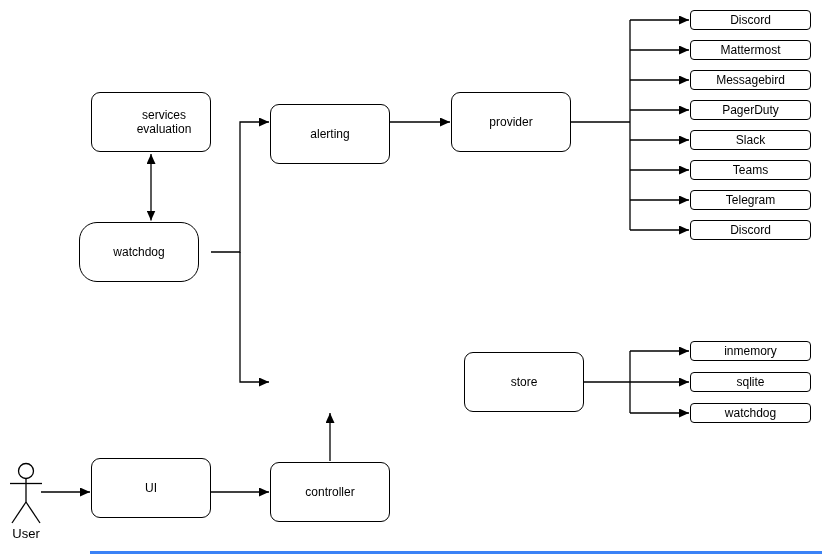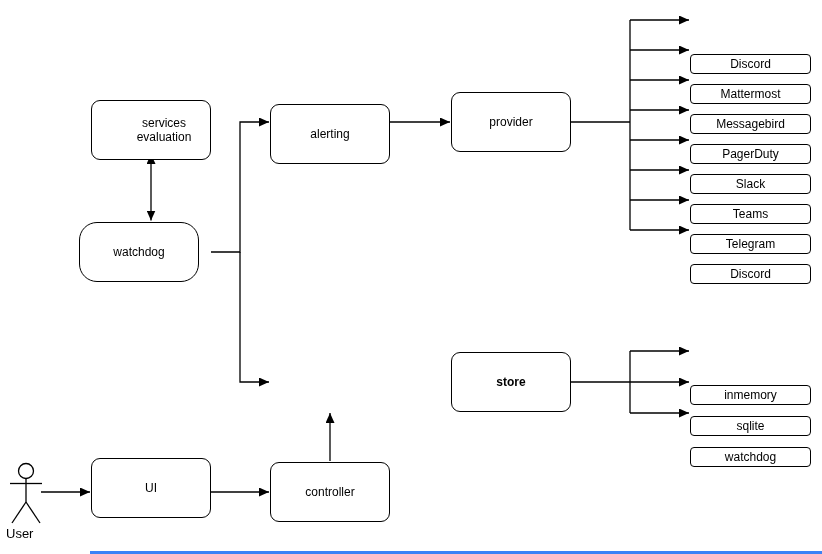--- a/index.html
+++ b/index.html
@@ -44,36 +44,36 @@
     height: 20px;
     background: #ffffff;
     border: 1.3px solid #000000;
     border-radius: 4px;
     display: flex;
     align-items: center;
     justify-content: center;
     font-size: 12px;
     color: #000000;
     text-align: center;
-    margin-top: 44px;
   }
-  #node-services-evaluation { left: 91px;  top: 100px; padding-left: 26px;  }
+  #node-services-evaluation { left: 91px;  top: 92px; padding-left: 26px;  }
   #node-watchdog            { left: 79px;  top: 222px; border-radius: 18px; }
   #node-alerting            { left: 270px; top: 92px; margin-top: 12px;  }
   #node-provider            { left: 451px; top: 92px;  }
   #node-storage             { left: 270px; top: 352px; }
-  #node-store               { left: 451px; top: 352px; font-weight: bold; }
+  #node-store               { left: 464px; top: 352px; }
   #node-ui                  { left: 91px;  top: 458px; }
   #node-controller          { left: 270px; top: 462px; }
 
   #actor-label {
     position: absolute;
     left: 6px;
     top: 526px;
     width: 40px;
+    text-align: center;
     font-size: 13px;
     color: #000000;
   }
   #bottom-accent-bar {
     position: absolute;
     left: 90px;
     top: 551px;
     width: 732px;
     height: 3px;
   }

